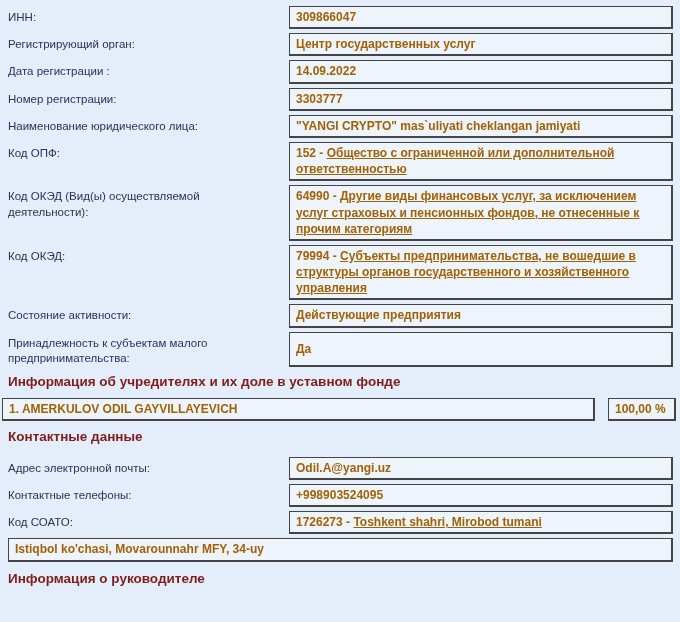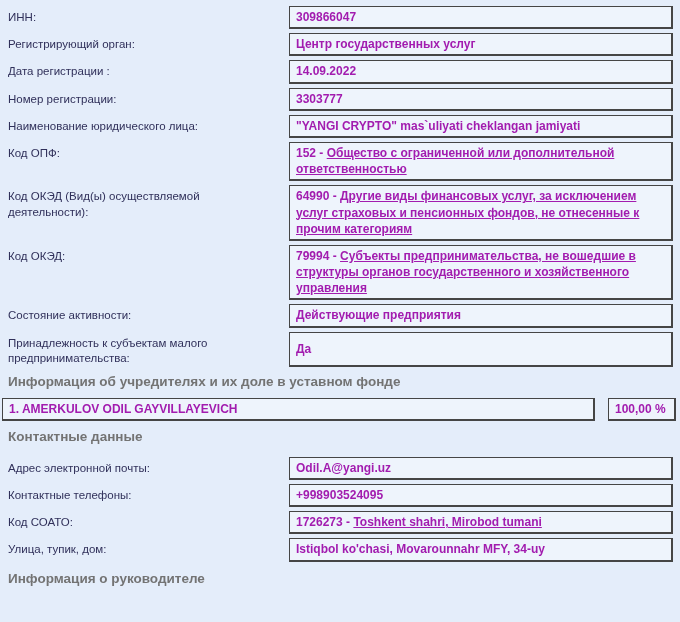--- a/index.html
+++ b/index.html
@@ -23,32 +23,32 @@
   .vbox {
     flex: 1;
     background: #eef4fc;
     border: 1px solid #454545;
     border-right-width: 2px;
     border-bottom-width: 2px;
     padding: 2px 6px;
     font-size: 12px;
     font-weight: bold;
     line-height: 1.35;
-    color: #a21caf;
+    color: #a16207;
     display: flex;
     align-items: center;
     min-height: 20px;
   }
   .vbox .txt { display: inline; }
   .link { text-decoration: underline; cursor: pointer; }
 
   .section-heading {
     font-size: 13.5px;
     font-weight: bold;
-    color: #737373;
+    color: #7f1d1d;
     margin: 7px 0 9px 0;
   }
   .section-heading.contacts { margin: 8px 0 13px 0; }
   .section-heading.director { margin: 9px 0 21px 0; }
 
   .founder-row { display: flex; margin: 0 0 6px 0; padding-left: 0; gap: 8px; }
   .founder-row .vbox.name { flex: 1; margin-left: -6px; }
   .founder-row .vbox.share { flex: none; width: 68px; margin-left: 5px; margin-right: -3px; }
 </style>
 </head>
@@ -155,21 +155,20 @@
   </div>
 
   <div class="row">
     <div class="label">Код СОАТО:</div>
     <div class="vbox">
         <span class="txt"><span>1726273 - </span><span class="link">Toshkent shahri, Mirobod tumani</span></span>
       </div>
   </div>
 
   <div class="row">
-    <div class="label">Улица, тупик, дом:</div>
     <div class="vbox">
         <span class="txt">Istiqbol ko'chasi, Movarounnahr MFY, 34-uy</span>
       </div>
   </div>
 
   <div class="section-heading director">Информация о руководителе</div>
 
 </div>
 
 </body></html>

